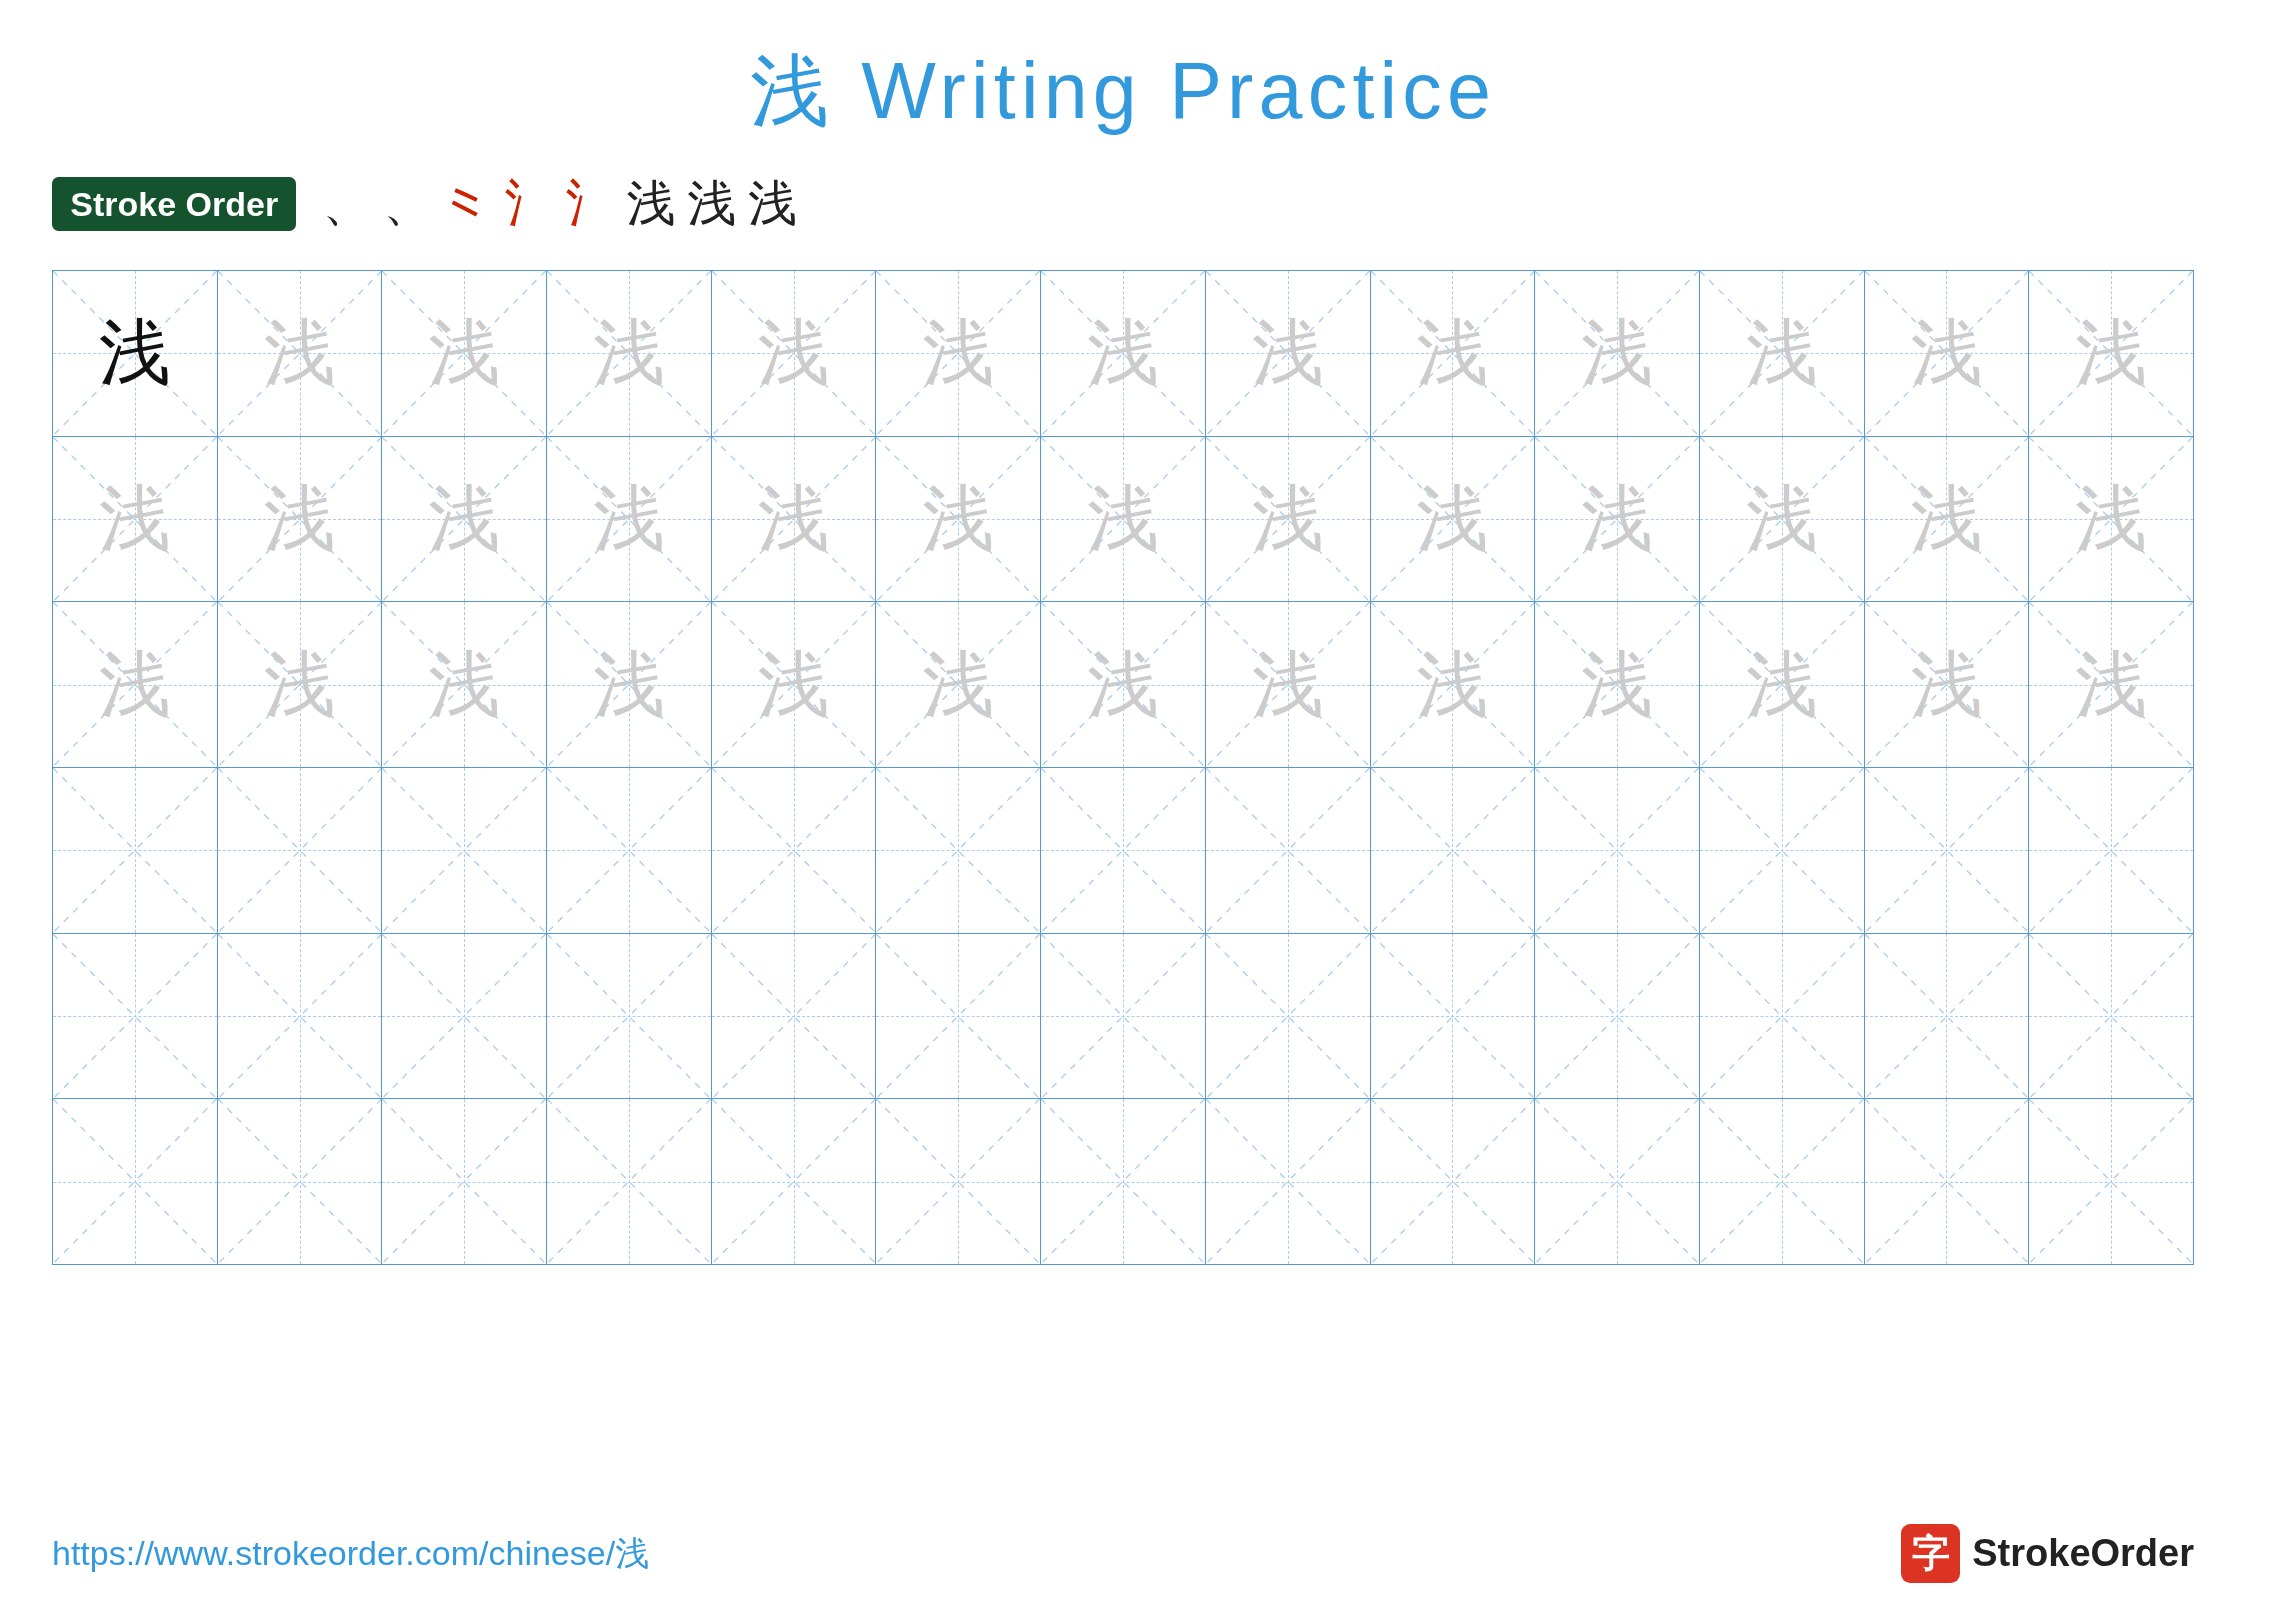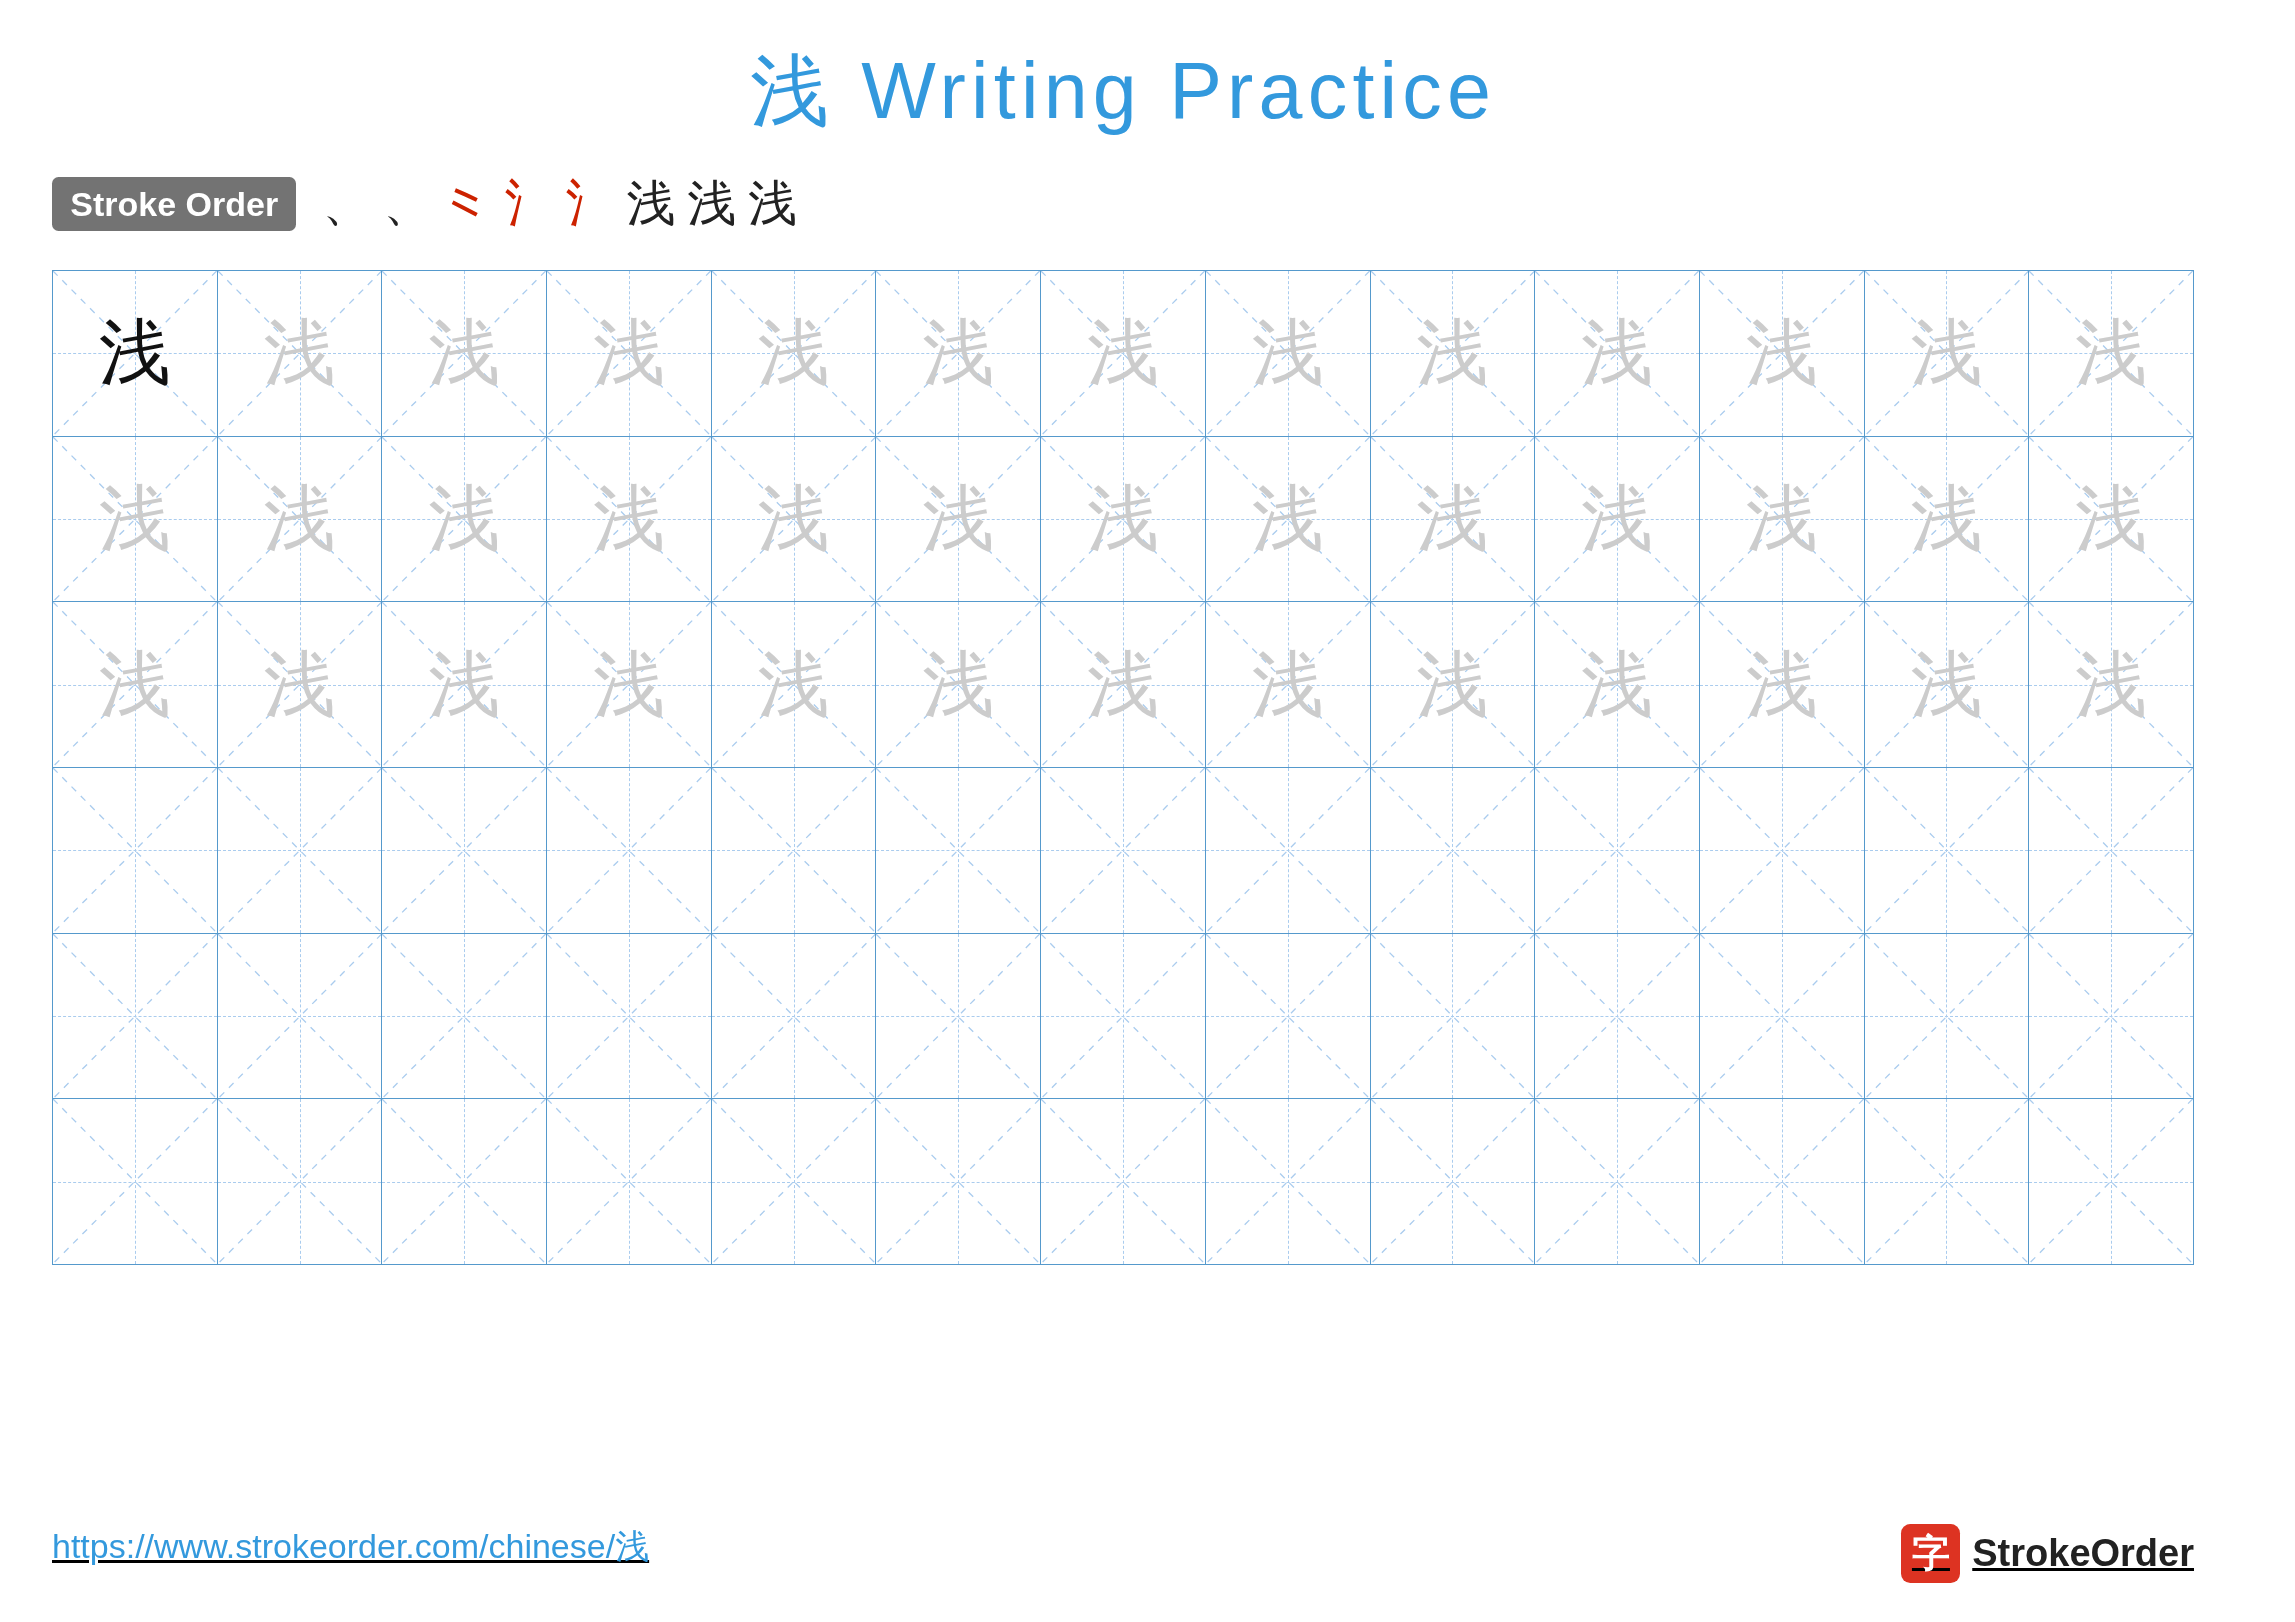--- a/index.html
+++ b/index.html
@@ -30,21 +30,21 @@
     }
 
     .stroke-order-row {
       display: flex;
       align-items: center;
       margin-bottom: 33px;
       gap: 13px;
     }
 
     .stroke-order-badge {
-      background: #737373;
+      background: #14532d;
       color: white;
       font-size: 34px;
       padding: 7.9px 18.3px;
       border-radius: 6.5px;
       font-weight: bold;
       white-space: nowrap;
     }
 
     .stroke-sequence {
       display: flex;
@@ -143,22 +143,22 @@
       top: 0; left: 0;
       width: 100%; height: 100%;
     }
 
     .footer {
       position: absolute;
       bottom: 39px;
       left: 52px;
       right: 52px;
       display: flex;
+      align-items: center;
       justify-content: space-between;
-      text-decoration: underline;
     }
 
     .footer-url {
       color: #3399dd;
       font-size: 34px;
     }
 
     .footer-brand {
       display: flex;
       align-items: center;

